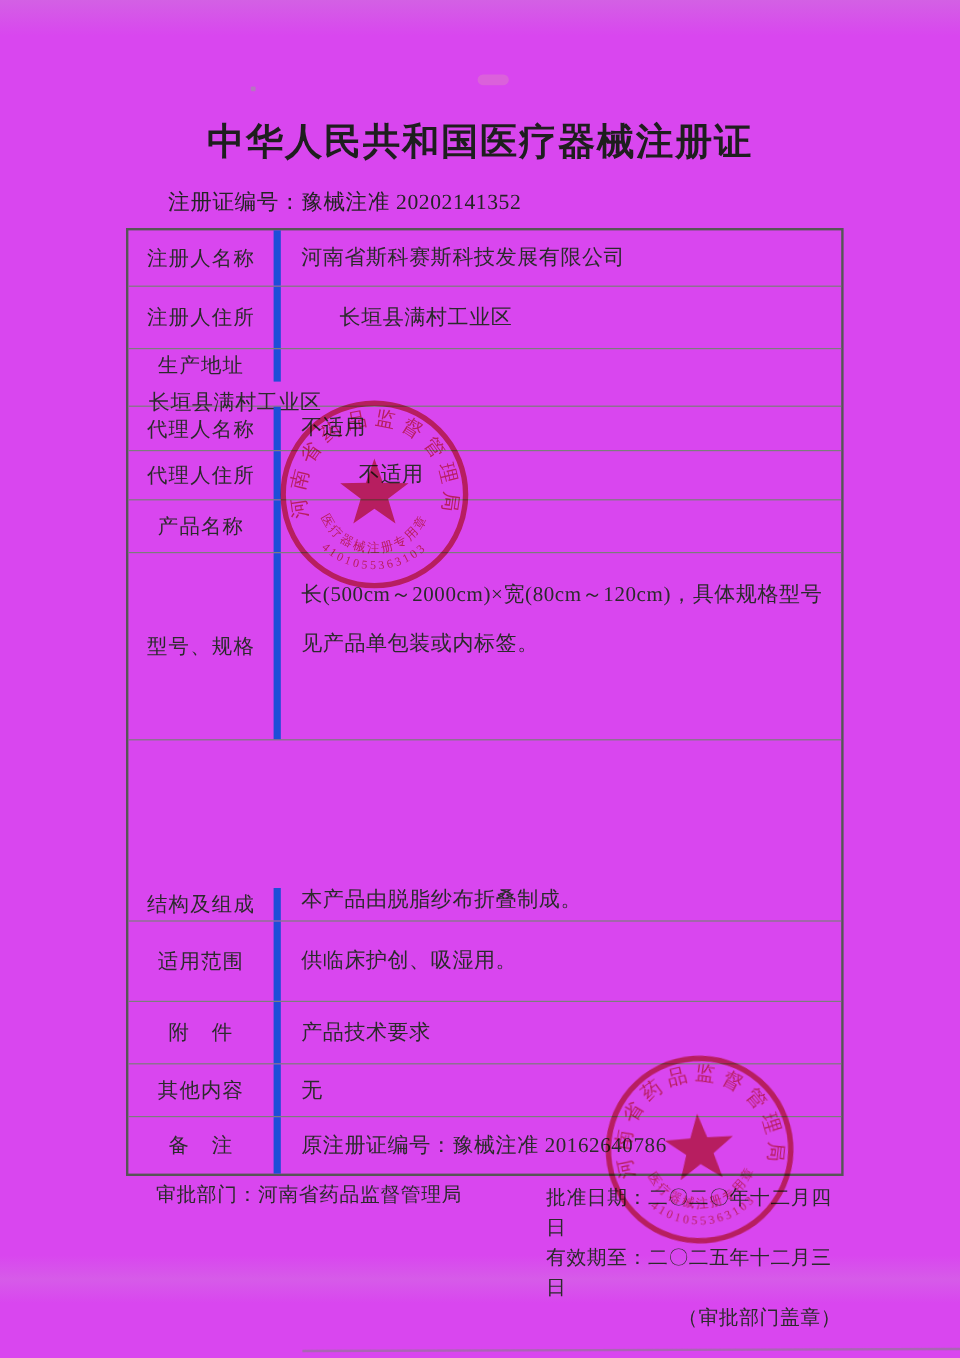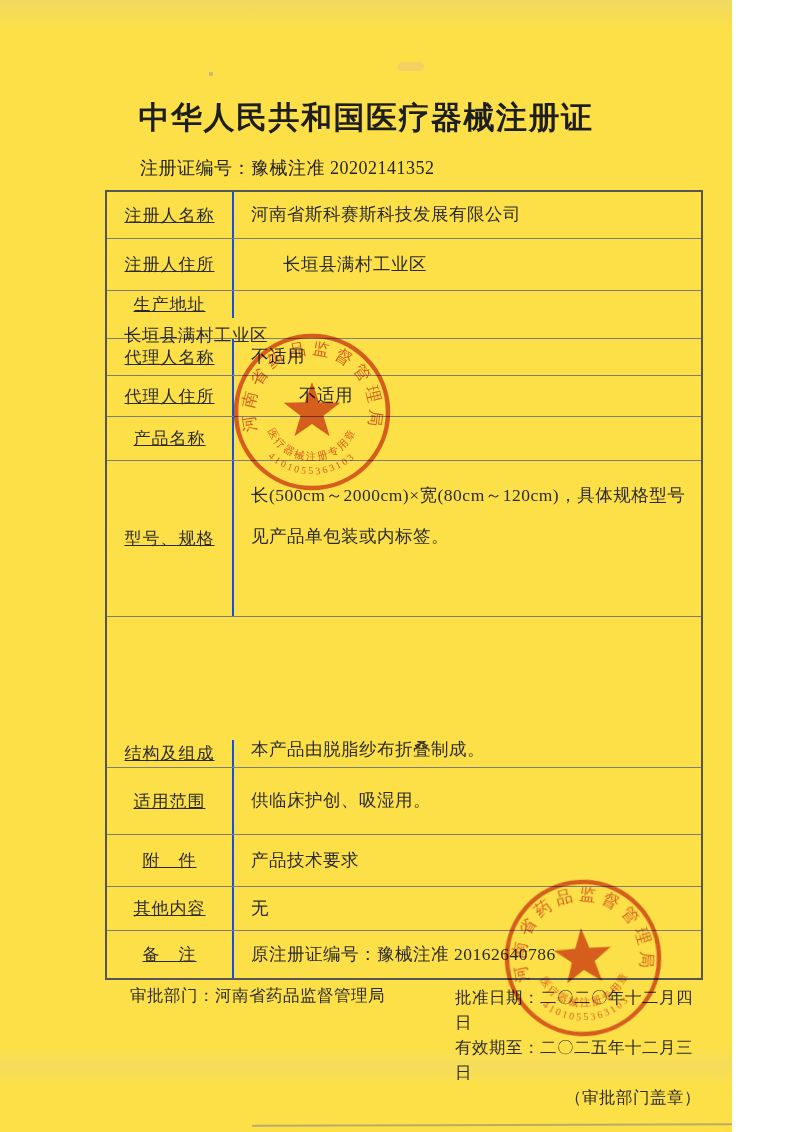--- a/index.html
+++ b/index.html
@@ -4,22 +4,22 @@
 <style>
   html, body { margin: 0; padding: 0; }
   body {
     width: 800px; height: 1132px;
     background: #ffffff;
     font-family: "Liberation Serif", "DejaVu Serif", serif;
     color: #2b2b2b;
   }
   .page {
     position: relative;
-    width: 732px; height: 1132px;
-    background: #fde047;
+    width: 800px; height: 1132px;
+    background: #d946ef;
     overflow: hidden;
   }
 
   
   .noise-top {
     position: absolute; top: 0; left: 0; right: 0; height: 30px;
     background: linear-gradient(180deg, rgba(190,190,190,0.22), rgba(255,255,255,0));
   }
   .noise-bottom {
     position: absolute; top: 1046px; left: 0; right: 0; height: 40px;
@@ -68,26 +68,25 @@
   .row:nth-child(6)  { height: 44px; }
   .row:nth-child(7)  { height: 156px; }
   .row:nth-child(8)  { height: 151px; align-items: flex-end; }
   .row:nth-child(9)  { height: 67px; }
   .row:nth-child(10) { height: 52px; justify-content: flex-end; }
   .row:nth-child(11) { height: 44px; }
   .row:nth-child(12) { height: 47px; }
   .cell { box-sizing: border-box; }
   .cell.label {
     width: 127px;
-    border-right: 2px solid #1d4ed8;
+    border-right: 6px solid #1d4ed8;
     display: flex; align-items: center; justify-content: center;
     text-align: center;
     font-size: 17px; letter-spacing: 1px; color: #2b2b2b;
     padding: 2px 4px;
-    text-decoration: underline;
   }
   .cell.value {
     flex: 1;
     display: flex; align-items: center;
     font-size: 17.5px; letter-spacing: 0.5px; color: #2b2b2b;
     padding: 4px 12px 4px 17px;
     line-height: 1.55;
   }
   .row.value-top .cell.value {
     align-items: flex-start;

